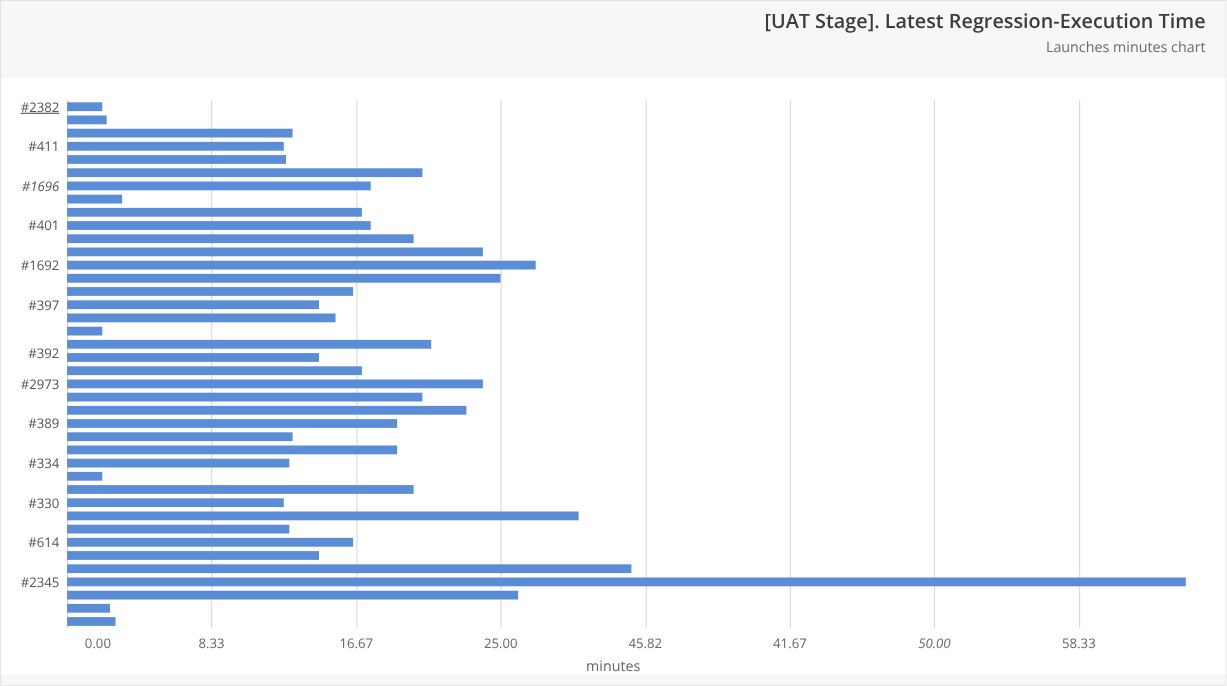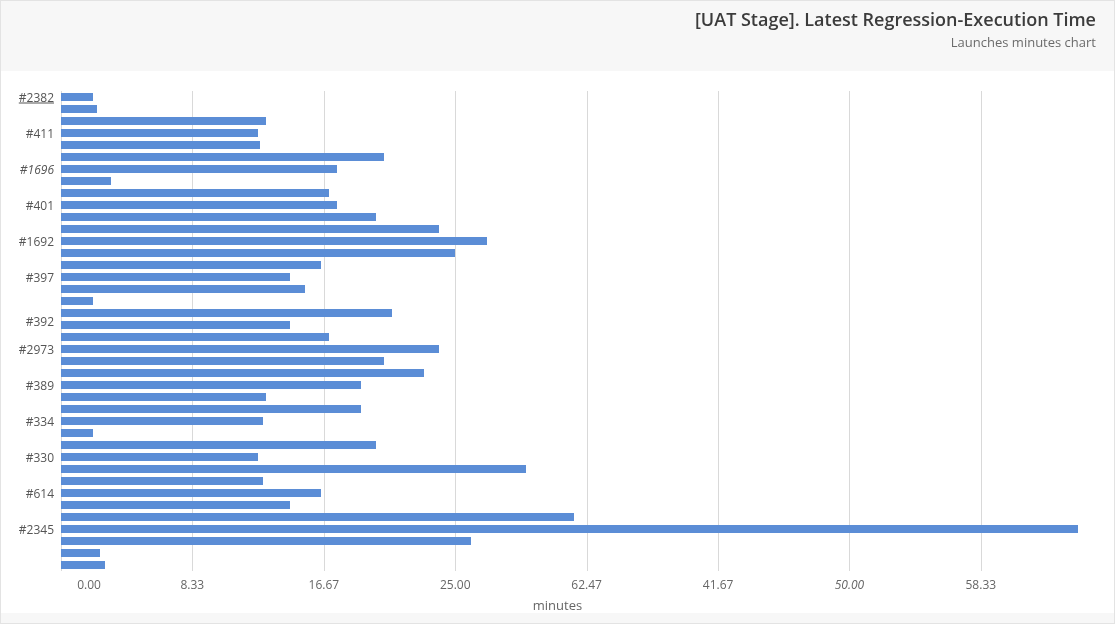--- a/index.html
+++ b/index.html
@@ -157,21 +157,21 @@
         <div class="bar" style="top: 434.28px; width: 1017.12px; height: 7.44px; background: rgb(91, 141, 214);"></div>
         <div class="bar" style="top: 446.28px; width: 410px; height: 7.44px; background: rgb(91, 141, 214);"></div>
         <div class="bar" style="top: 458.28px; width: 39.4231px; height: 7.44px; background: rgb(91, 141, 214);"></div>
         <div class="bar" style="top: 470.28px; width: 44.1538px; height: 7.44px; background: rgb(91, 141, 214);"></div>
       </div>
     <div class="xaxis-title">minutes</div>
   <div class="xlabel" style="left: 60px; margin-left: 28px;">0.00</div>
       <div class="xlabel" style="left: 191.358px;">8.33</div>
       <div class="xlabel" style="left: 322.873px;">16.67</div>
       <div class="xlabel" style="left: 454.231px;">25.00</div>
-      <div class="xlabel" style="left: 585.588px;">62.47</div>
+      <div class="xlabel" style="left: 585.588px;">45.82</div>
       <div class="xlabel" style="left: 717.104px;">41.67</div>
       <div class="xlabel" style="left: 848.462px; font-style: italic;">50.00</div>
       <div class="xlabel" style="left: 979.819px;">58.33</div>
       <div class="ylabel" style="top: 26px; text-decoration: underline;">#2382</div>
       <div class="ylabel" style="top: 62px;">#411</div>
       <div class="ylabel" style="top: 98px; font-style: italic;">#1696</div>
       <div class="ylabel" style="top: 134px;">#401</div>
       <div class="ylabel" style="top: 170px;">#1692</div>
       <div class="ylabel" style="top: 206px;">#397</div>
       <div class="ylabel" style="top: 250px;">#392</div>

